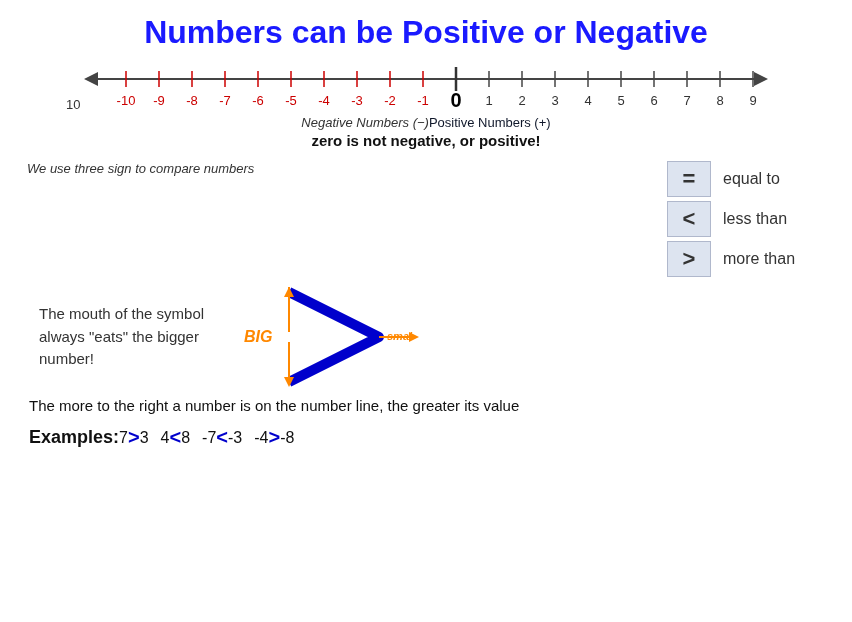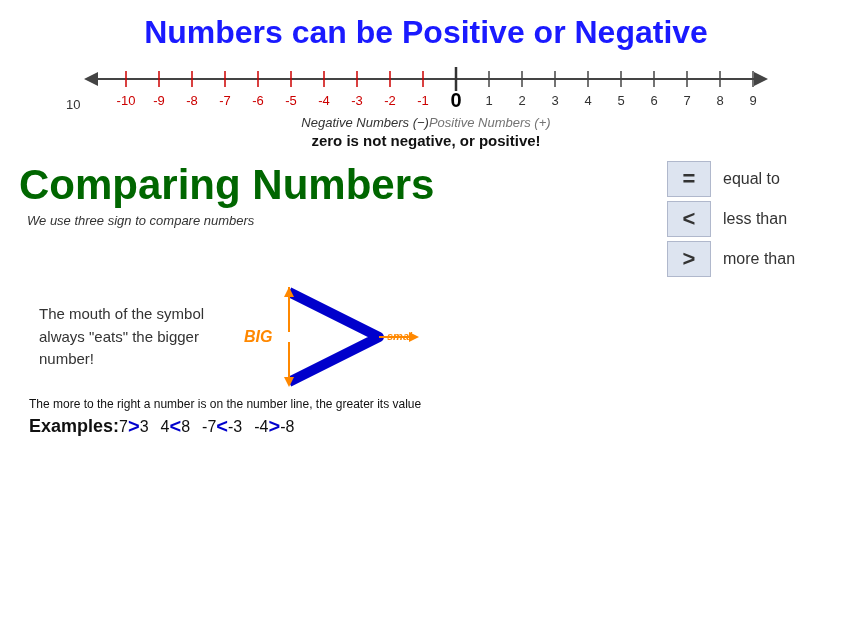--- a/index.html
+++ b/index.html
@@ -46,22 +46,21 @@
     }
 
     .neg-label {
       font-size: 13px;
       color: #333;
       font-style: italic;
     }
 
     .pos-label {
       font-size: 13px;
-      color: #737373;
-      font-style: italic;
+      color: #0f172a;
     }
 
     .zero-note {
       text-align: center;
       font-size: 15px;
       color: #111;
       font-weight: bold;
       margin-top: 2px;
       margin-bottom: 8px;
     }
@@ -148,23 +147,23 @@
       height: 100px;
     }
 
     
     .bottom-section {
       margin-left: 10px;
       margin-top: 8px;
     }
 
     .bottom-text {
-      font-size: 12px;
+      font-size: 15px;
       color: #111;
-      margin-bottom: 4px;
+      margin-bottom: 12px;
     }
 
     .examples-row {
       font-size: 16px;
       color: #111;
       display: flex;
       align-items: center;
     }
 
     .example-bold {
@@ -259,21 +258,20 @@
     <div class="number-line-labels">
       <span class="neg-label">Negative Numbers (−)</span>
       <span class="pos-label">Positive Numbers (+)</span>
     </div>
 
     <div class="zero-note">zero is not negative, or positive!</div>
   </div>
 
   <div class="comparing-section">
     <div class="comparing-left">
-      <div class="comparing-title">Comparing Numbers</div>
       <div class="comparing-subtitle">We use three sign to compare numbers</div>
     </div>
 
     <div class="comparing-right">
       <div class="symbol-row">
         <div class="symbol-box">=</div>
         <div class="symbol-desc">equal to</div>
       </div>
       <div class="symbol-row">
         <div class="symbol-box">&lt;</div>

